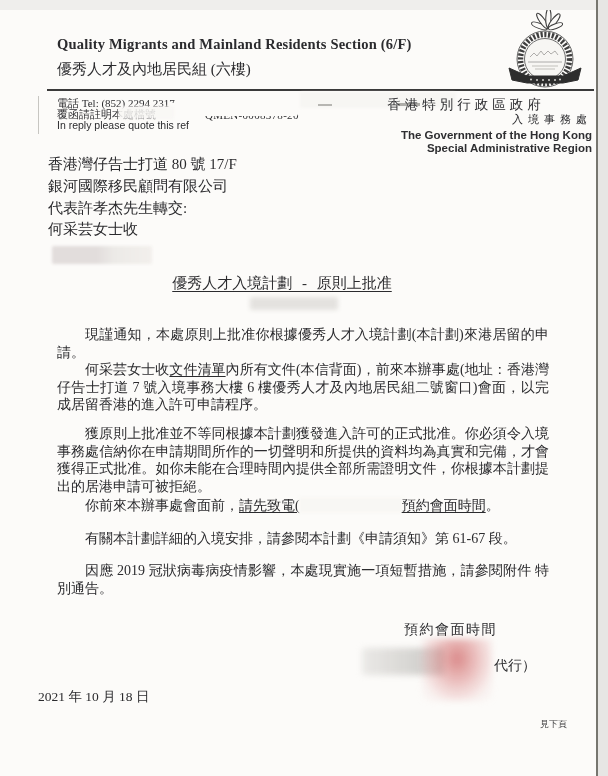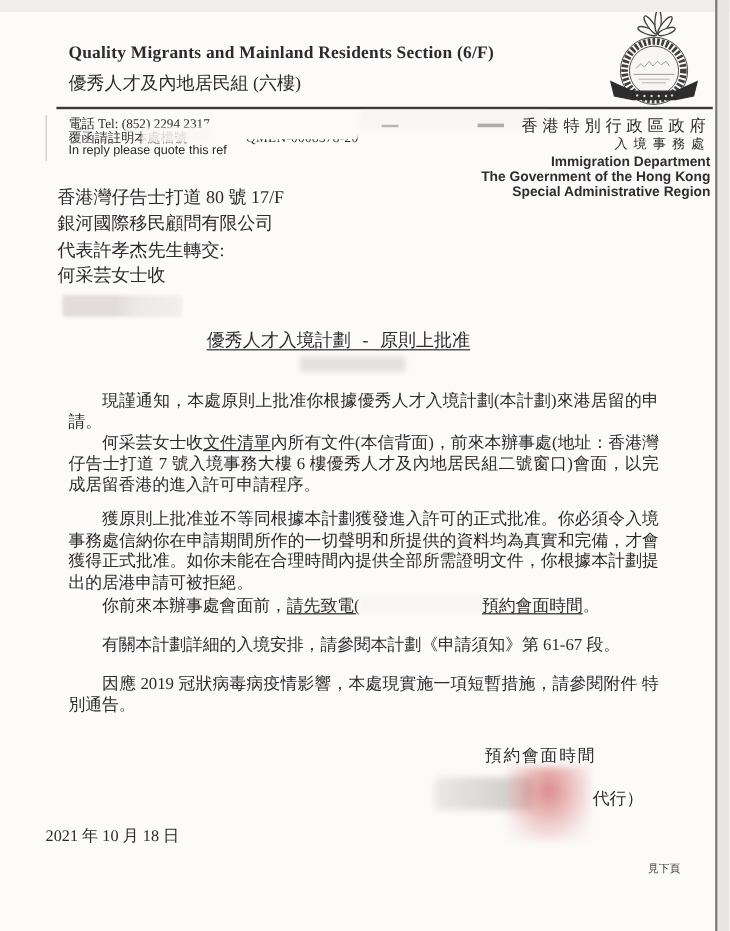--- a/index.html
+++ b/index.html
@@ -18,21 +18,21 @@
   .left-mark{left:38px;top:96px;width:1px;height:38px;background:#c7c6c2;}
 
   
   .sec-title-en{left:57px;top:36px;font-weight:bold;font-size:14.5px;letter-spacing:.2px;}
   .sec-title-zh{left:57px;top:60px;font-size:15px;}
   .rule{left:47px;top:89px;width:547px;height:2px;background:#3a3a3a;}
   .tel-line{left:57px;top:96px;font-size:11px;white-space:nowrap;}
   .ref-zh{left:57px;top:107px;font-size:11px;}
   .ref-en{left:57px;top:119px;font-size:10.5px;font-family:"Liberation Sans",sans-serif;}
   .qmen{left:205px;top:109px;font-size:11px;letter-spacing:.3px;}
-  .dept-zh1{left:340px;top:96px;width:252px;text-align:right;font-size:13.5px;letter-spacing:4px;}
+  .dept-zh1{left:340px;top:96px;width:252px;text-align:center;font-size:13.5px;letter-spacing:4px;}
   .dept-zh2{left:340px;top:112px;width:252px;text-align:right;font-size:11px;letter-spacing:5px;}
   .dept-en{left:300px;top:129px;width:292px;text-align:right;
     font-family:"Liberation Sans",sans-serif;font-weight:bold;font-size:11.5px;line-height:12.5px;color:#2e2e31;}
   .seal{left:497px;top:10px;width:96px;height:84px;}
 
   
   .addr{left:48px;font-size:15px;white-space:nowrap;}
   .addr1{top:155px;} .addr2{top:177px;} .addr3{top:199px;} .addr4{top:220px;}
 
   
@@ -117,21 +117,20 @@
 
 <div class="redaction red-tel-cover"></div>
 <div class="redaction red-fax"></div>
 <div class="abs red-fax-frag1"></div>
 <div class="abs red-fax-frag2"></div>
 <div class="redaction red-refzh"></div>
 
 <div class="abs dept-zh1">香港特別行政區政府</div>
 <div class="abs dept-zh2">入境事務處</div>
 <div class="abs dept-en">
-  <div>Immigration Department</div>
   <div>The Government of the Hong Kong</div>
   <div>Special Administrative Region</div>
 </div>
 
 <div class="abs addr addr1">香港灣仔告士打道 80 號 17/F</div>
 <div class="abs addr addr2">銀河國際移民顧問有限公司</div>
 <div class="abs addr addr3">代表許孝杰先生轉交:</div>
 <div class="abs addr addr4">何采芸女士收</div>
 <div class="redaction red-addr"></div>
 

